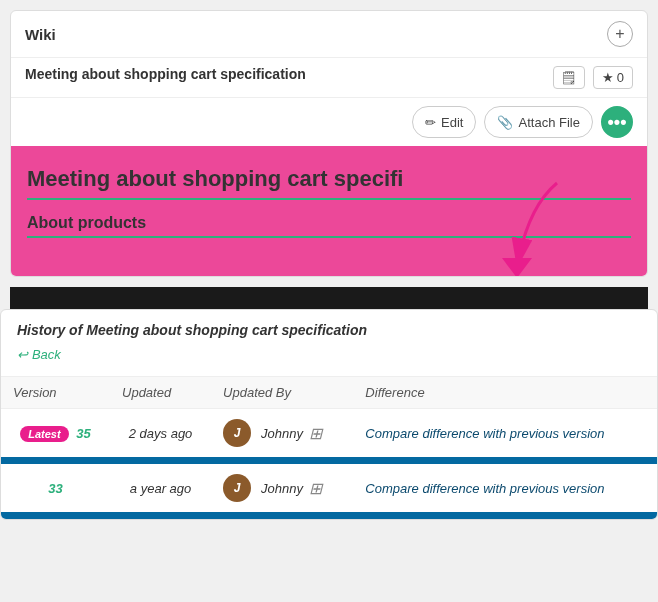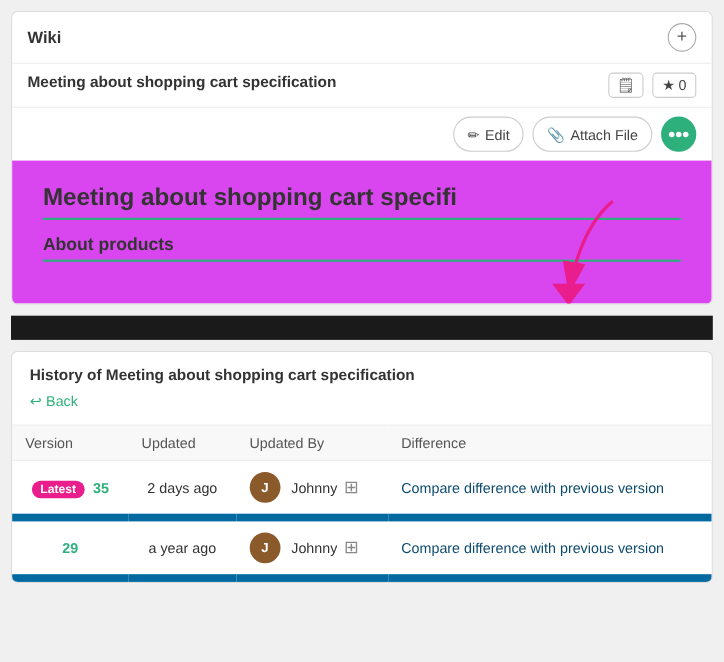--- a/index.html
+++ b/index.html
@@ -130,24 +130,24 @@
 
     .dropdown-item.highlighted {
       border: 2px solid #e91e8c;
       border-radius: 3px;
       margin: 2px 4px;
       padding: 7px 12px;
     }
 
     
     .wiki-content {
-      padding: 20px 28px 10px;
+      padding: 20px 16px 10px;
       position: relative;
       min-height: 130px;
-      background: #d946ef;
+      background: #ec4899;
     }
 
     .wiki-content-title {
       font-size: 22px;
       font-weight: 700;
       margin-bottom: 8px;
       border-bottom: 2px solid #2db07c;
       padding-bottom: 6px;
     }
 
@@ -164,22 +164,22 @@
       height: 22px;
       background: #1a1a1a;
       margin: 0 10px;
     }
 
     
     .history-panel {
       background: #fff;
       border: 1px solid #ddd;
       border-radius: 6px;
-      margin: 10px;
       overflow: hidden;
+      font-style: italic;
     }
 
     .history-header {
       padding: 12px 16px 6px;
     }
 
     .history-title {
       font-weight: 700;
       font-size: 14px;
       margin-bottom: 8px;
@@ -367,21 +367,21 @@
           </div>
         </td>
         <td>
           <a class="compare-link">Compare difference with previous version</a>
         </td>
       </tr>
 
 
       <tr>
         <td>
-          <a class="version-link">29</a>
+          <a class="version-link">33</a>
         </td>
         <td>a year ago</td>
         <td>
           <div class="updated-by-cell">
             <div class="avatar">J</div>
             <span>Johnny</span>
             <span style="color:#888; font-size:16px;">⊞</span>
           </div>
         </td>
         <td>

